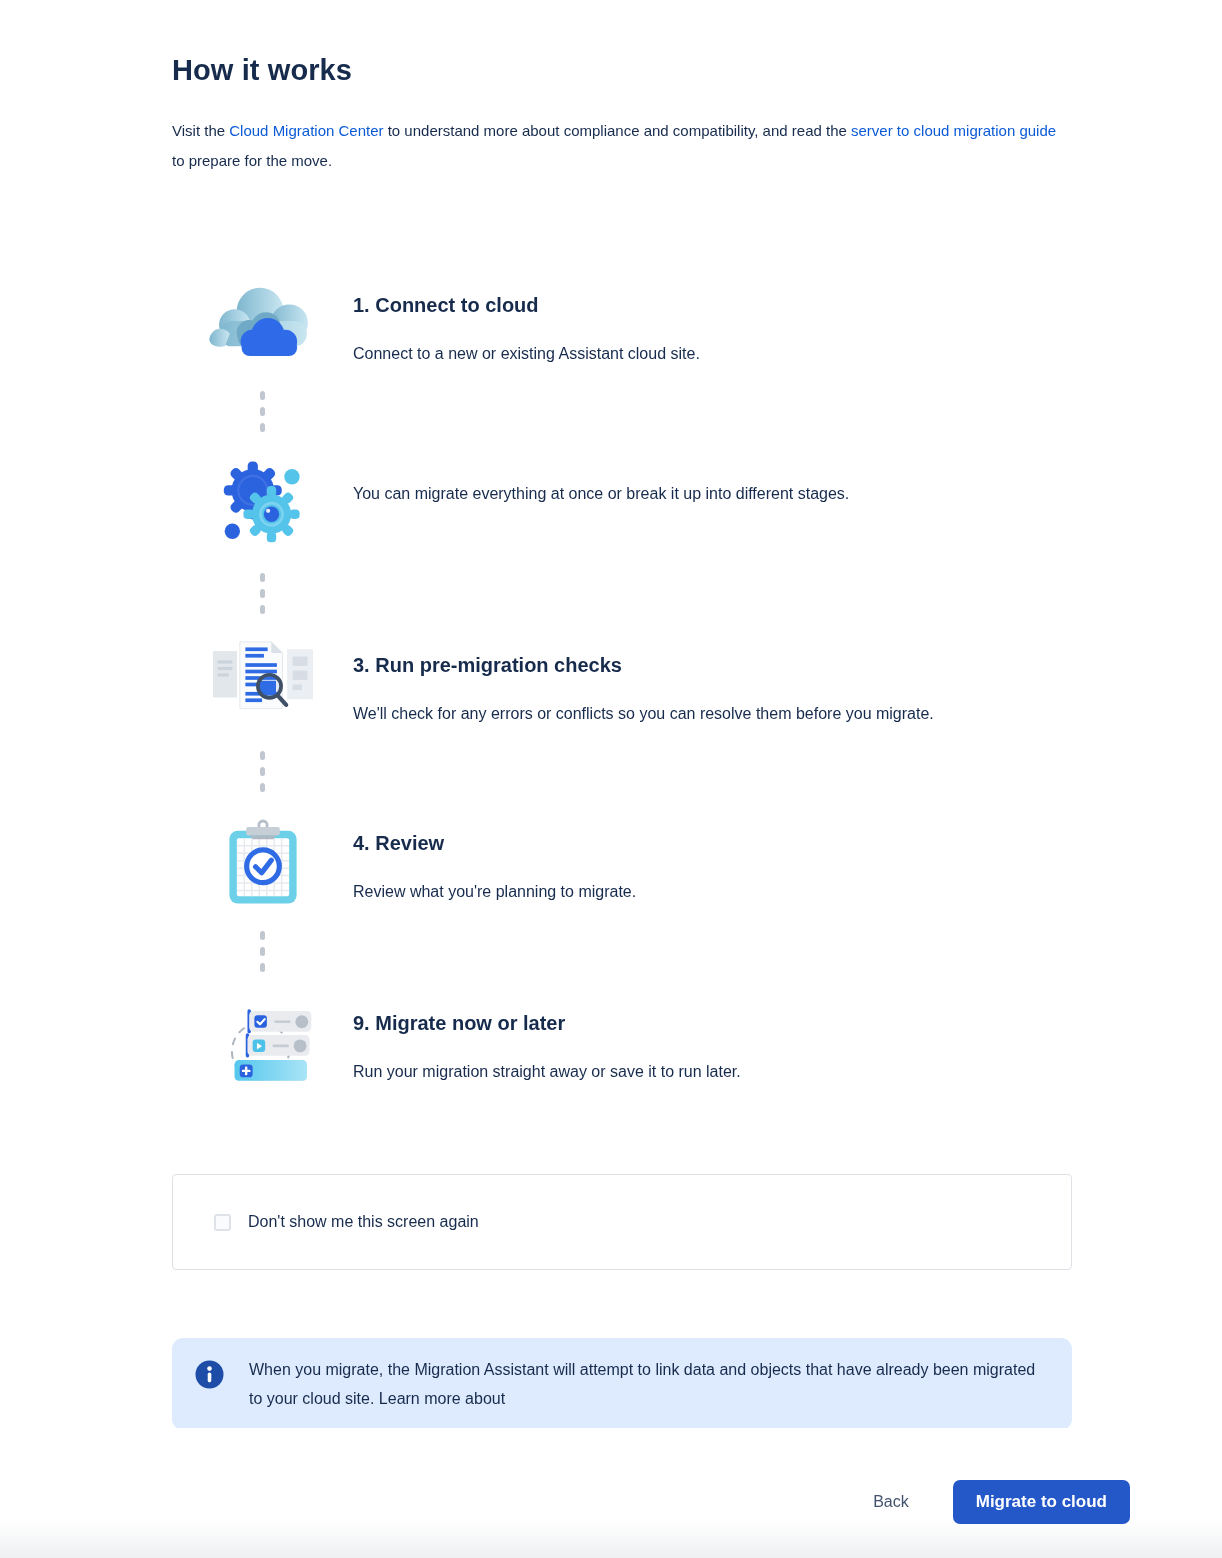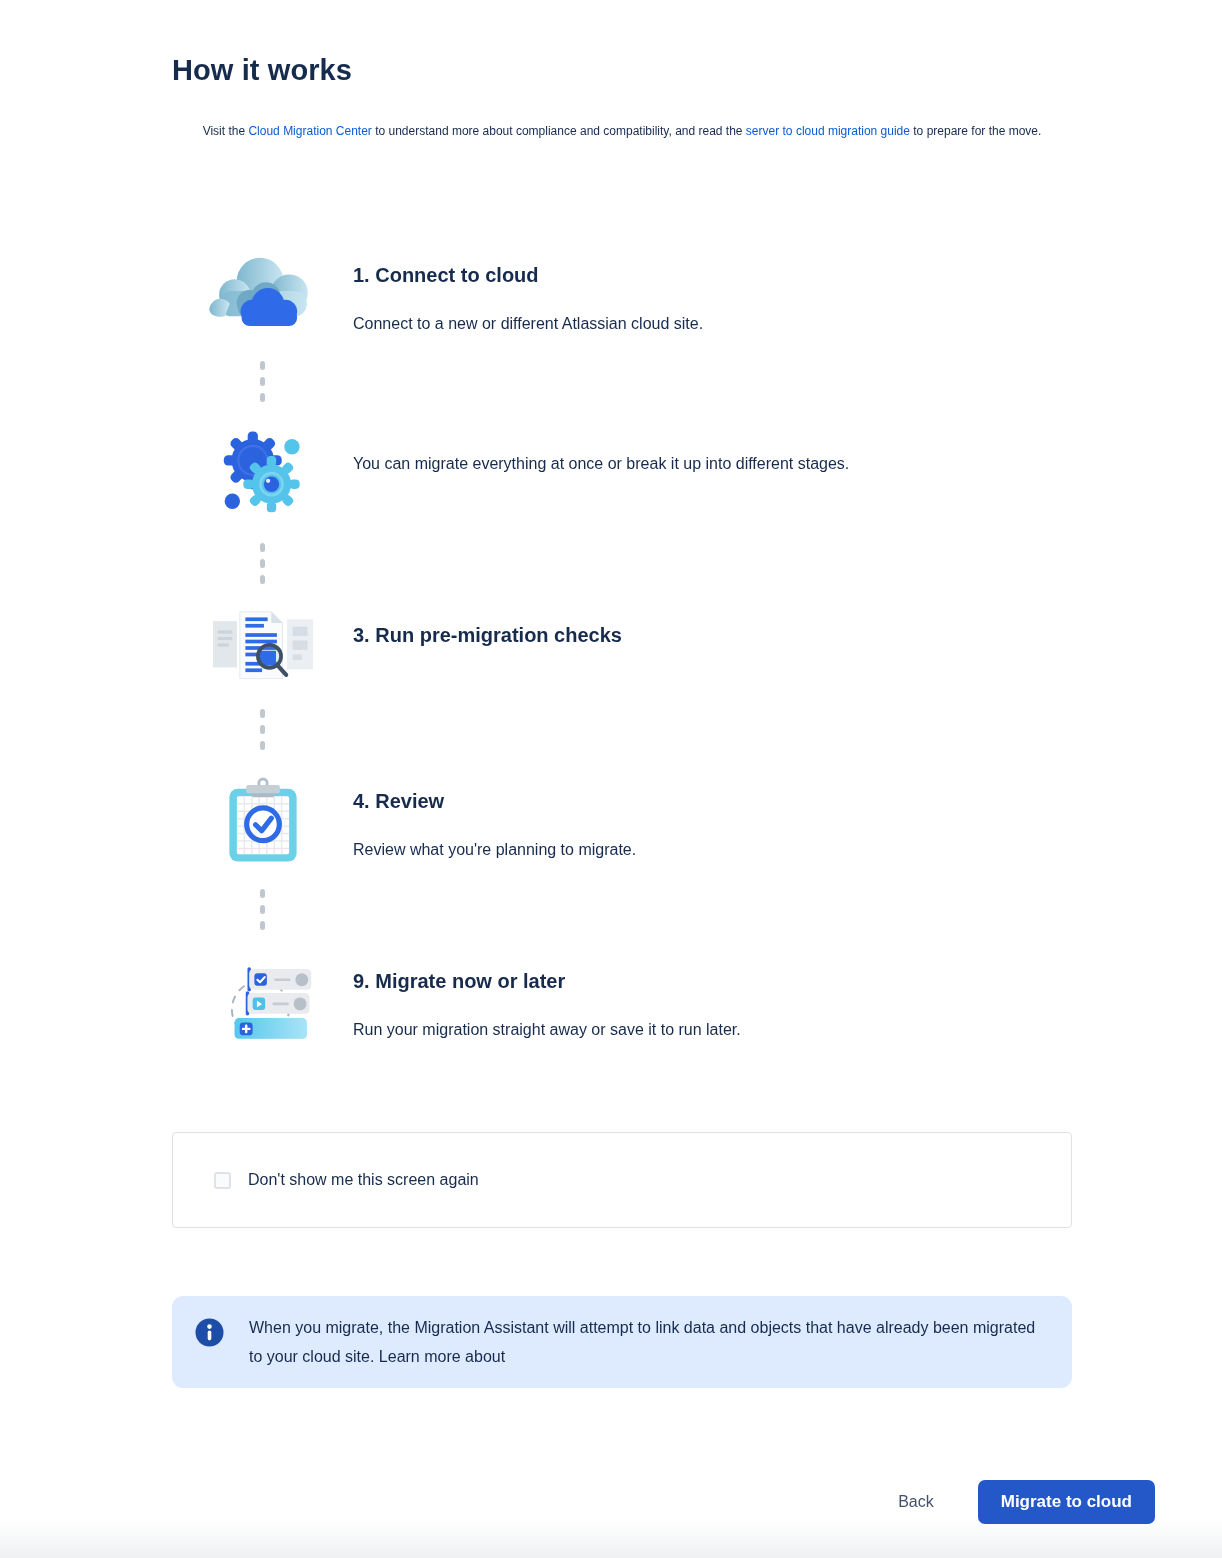--- a/index.html
+++ b/index.html
@@ -8,21 +8,21 @@
     background:#ffffff;
     font-family:"Liberation Sans", sans-serif;
     color:#172B4D;
     position:relative;
     overflow:hidden;
   }
   .container { width:900px; margin-left:172px; }
 
   h1.page-title { margin-top:52px; font-size:29px; line-height:36px; font-weight:700; letter-spacing:0.1px; }
 
-  .intro { margin-top:28px; font-size:12px; line-height:30px;text-align:center; }
+  .intro { margin-top:28px; font-size:15px; line-height:30px; }
   .intro a { color:#0C5BD6; text-decoration:none; font-weight:500; cursor:pointer; }
 
   .steps { margin-top:104px; }
   .step { display:flex; align-items:flex-start; }
   .step-icon-col { flex:0 0 181px; display:flex; justify-content:center; }
   .step-text { flex:1; }
   .step-title { margin-top:12px; font-size:20px; line-height:26px; font-weight:700; }
   .step-desc { margin-top:22px; font-size:16px; line-height:28px; }
 
   .connector { margin:23px 0 26px 88px; width:5px; display:flex; flex-direction:column; gap:7px; }
@@ -44,21 +44,21 @@
   }
   .info-icon-wrap { flex:0 0 auto; margin-top:5px; }
   .info-text { margin-left:25px; font-size:16px; line-height:29px; max-width:790px; }
 
   .footer {
     position:absolute; left:0; right:0; bottom:0; height:130px;
     background:linear-gradient(#ffffff 0px, #ffffff 92px, #eef0f2 130px);
   }
   .footer-inner {
     display:flex; justify-content:flex-end; align-items:center;
-    padding-right:67px; margin-top:52px; height:44px;
+    padding-right:92px; margin-top:52px; height:44px;
   }
   .back-button {
     background:none; border:none; font-family:inherit; font-size:16px; font-weight:500;
     color:#42526E; padding:0 10px; margin-right:34px; cursor:pointer;
   }
   .primary-button {
     background:#2458C9; color:#ffffff; border:none; border-radius:7px;
     height:44px; padding:0 23px; font-family:inherit; font-size:17px; font-weight:700;
     cursor:pointer;
   }
@@ -98,21 +98,21 @@
           <g fill="#2F6BE8">
             <circle cx="64" cy="56" r="17"></circle>
             <circle cx="48" cy="63" r="12"></circle>
             <circle cx="82" cy="63" r="12"></circle>
             <rect x="37" y="61" width="57" height="17" rx="8.5"></rect>
           </g>
         </svg>
       </div>
       <div class="step-text">
         <div class="step-title">1. Connect to cloud</div>
-        <div class="step-desc">Connect to a new or different Atlassian cloud site.</div>
+        <div class="step-desc">Connect to a new or existing Assistant cloud site.</div>
       </div>
     </div>
 
     <div class="connector">
         <span></span>
         <span></span>
         <span></span>
       </div>
 
     <div class="step">
@@ -186,20 +186,21 @@
             <rect x="37" y="56" width="34" height="4"></rect>
             <rect x="37" y="63" width="18" height="4"></rect>
             <rect x="52" y="44" width="18" height="13"></rect>
           </g>
           <circle cx="63" cy="50" r="12.5" fill="rgba(46,107,229,0.12)" stroke="#3E4F66" stroke-width="4"></circle>
           <line x1="72" y1="60" x2="81" y2="70" stroke="#3E4F66" stroke-width="4.5" stroke-linecap="round"></line>
         </svg>
       </div>
       <div class="step-text">
         <div class="step-title">3. Run pre-migration checks</div>
+        <div class="step-desc">We'll check for any errors or conflicts so you can resolve them before you migrate.</div>
       </div>
     </div>
 
     <div class="connector">
         <span></span>
         <span></span>
         <span></span>
       </div>
 
     <div class="step">

